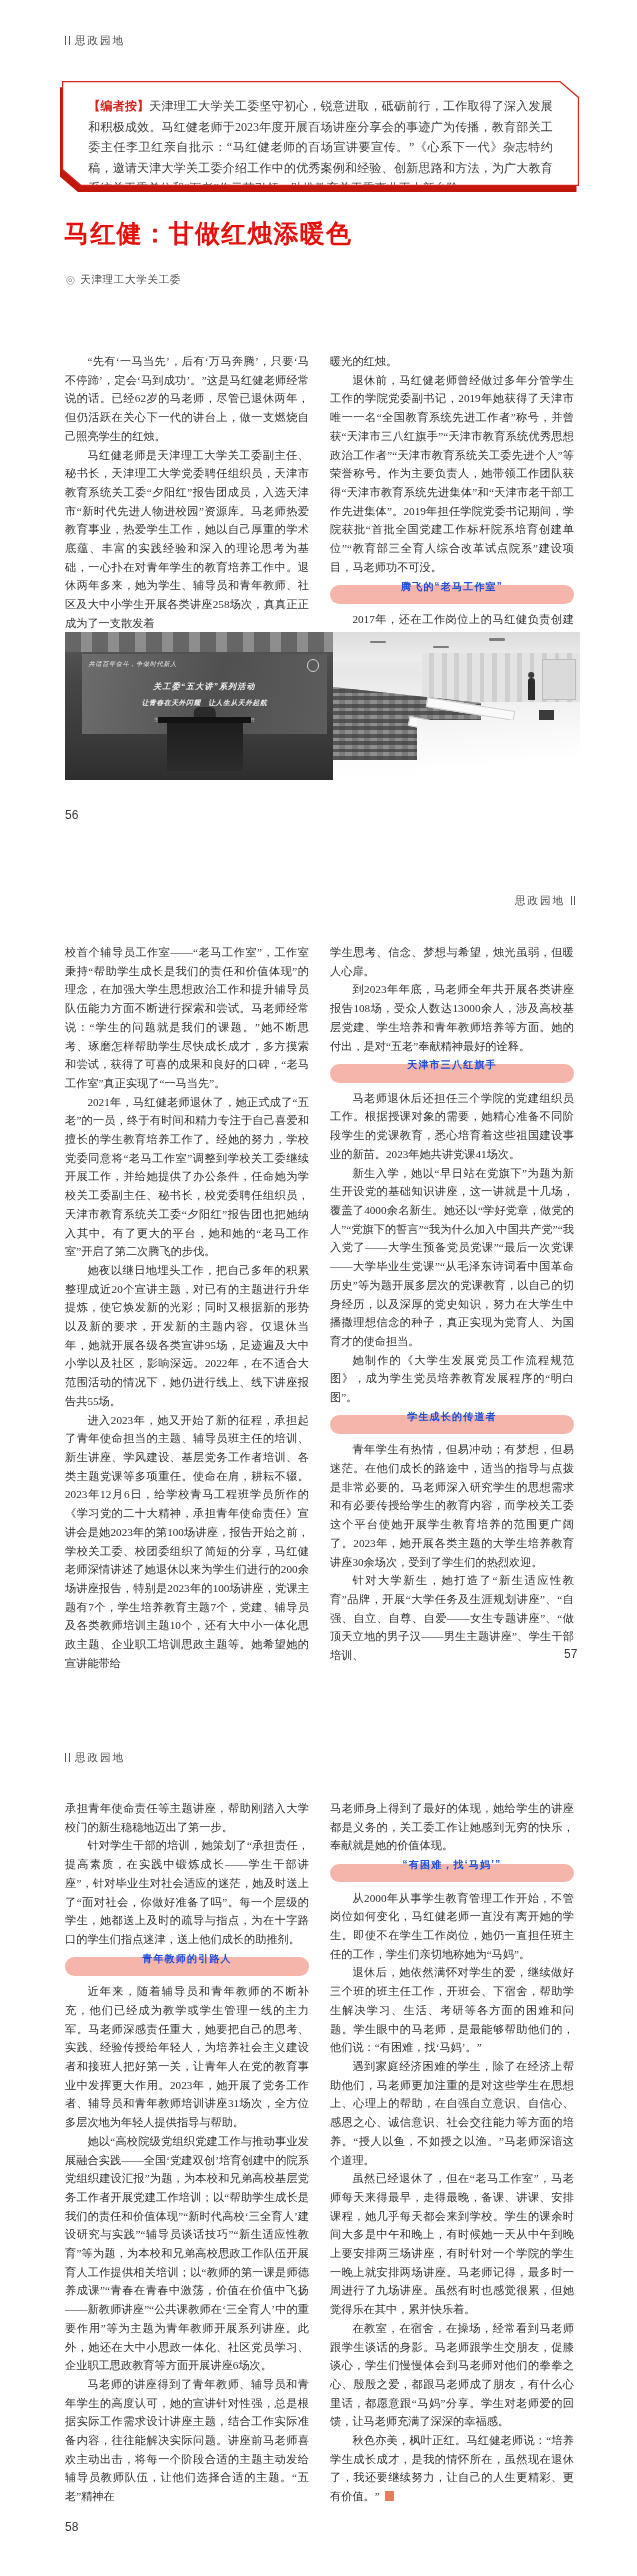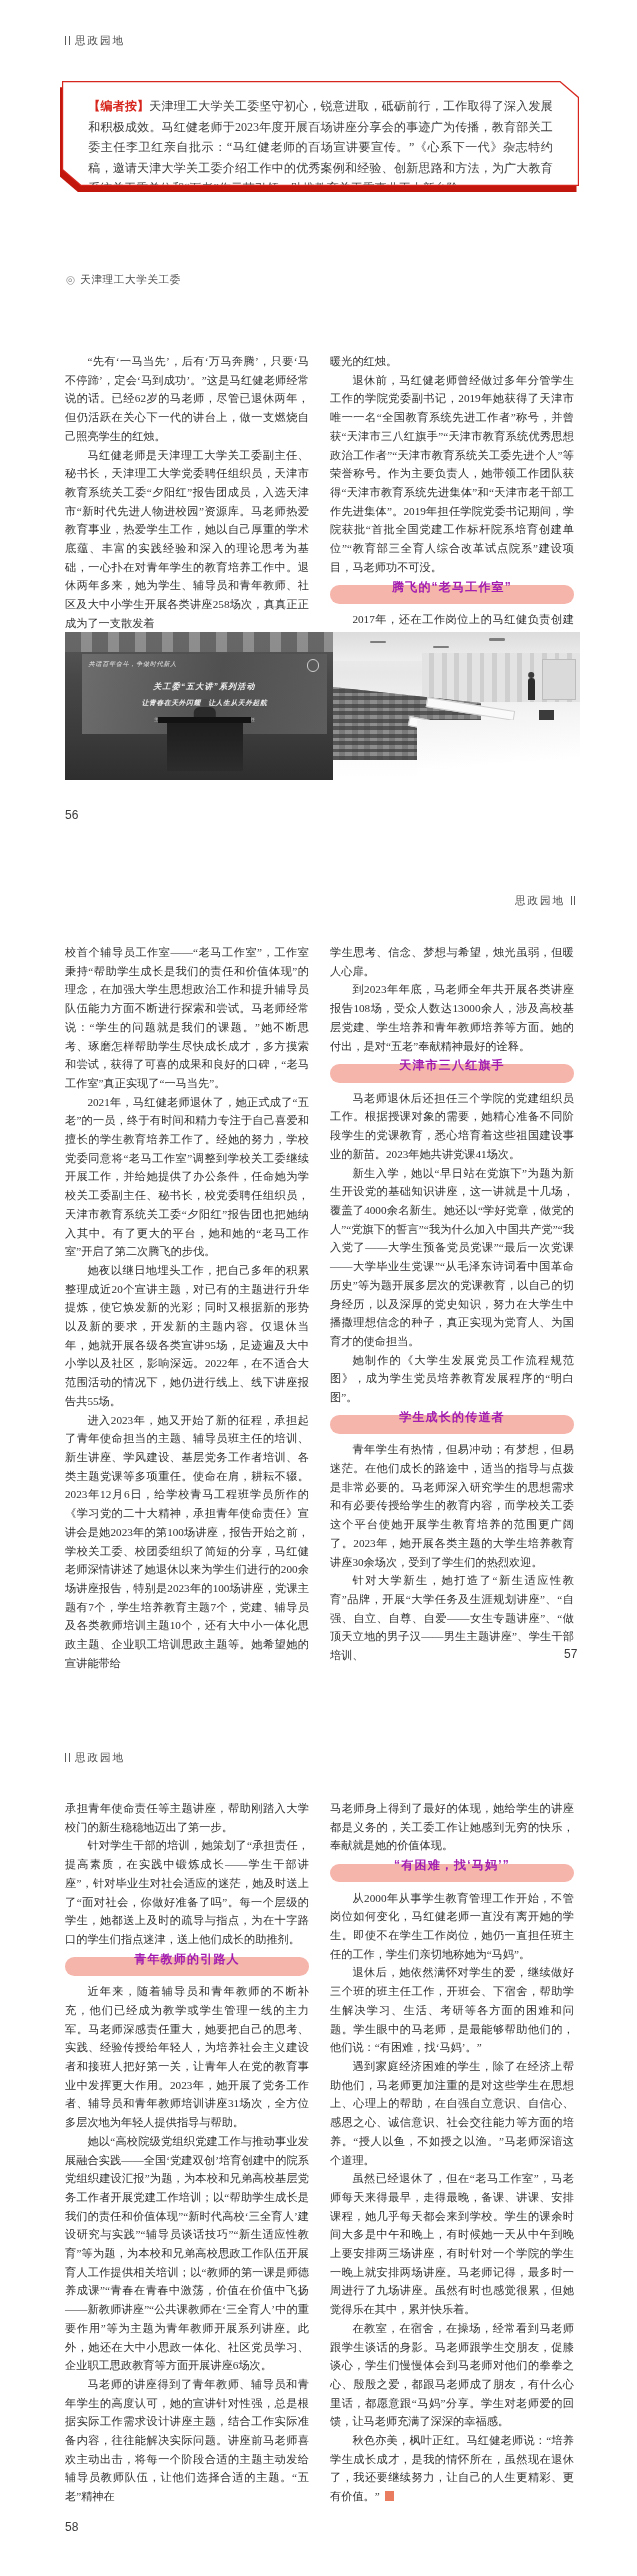--- a/index.html
+++ b/index.html
@@ -40,22 +40,22 @@
 
   
   .col{position:absolute;width:244px;font-size:11.2px;line-height:18.7px;color:#303030;
        text-align:justify;}
   .col p{margin:0;}
   p.indent{text-indent:2em;}
   p.noindent{text-indent:0;}
 
   
   .capsule{position:relative;height:18.7px;border-radius:9.3px;background:#f5b5ab;margin:8.7px 0 6.2px;}
-  .capsule span{position:absolute;left:0;right:0;top:-7.5px;text-align:center;font-size:12px;
-    font-weight:bold;color:#a21caf;letter-spacing:1.2px;
+  .capsule span{position:absolute;left:0;right:0;top:-7.5px;text-align:center;font-size:10px;
+    font-weight:bold;color:#1d4ed8;letter-spacing:1.2px;
     font-family:"Liberation Sans","DejaVu Sans",sans-serif;white-space:nowrap;}
 
   .endmark{display:inline-block;width:9.3px;height:9.3px;background:#e97b5e;margin-left:5px;
            vertical-align:-0.6px;}
 
   
   .pagenum{position:absolute;font-family:"Liberation Sans","DejaVu Sans",sans-serif;
            font-size:12px;color:#3a3a3a;}
 
   
@@ -120,20 +120,21 @@
 
     <div class="editor-box">
       <div class="eb-shadow"></div>
       <div class="eb-border">
         <div class="eb-inner">
           <p class="eb-text"><span class="eb-label">【编者按】</span><span>天津理工大学关工委坚守初心，锐意进取，砥砺前行，工作取得了深入发展和积极成效。马红健老师于2023年度开展百场讲座分享会的事迹广为传播，教育部关工委主任李卫红亲自批示：“马红健老师的百场宣讲要宣传。”《心系下一代》杂志特约稿，邀请天津大学关工委介绍工作中的优秀案例和经验、创新思路和方法，为广大教育系统关工委单位和“五老”作示范引领，助推教育关工委事业再上新台阶。</span></p>
         </div>
       </div>
     </div>
 
+    <h1 class="title">马红健：甘做红烛添暖色</h1>
     <div class="author">
       <span class="author-mark">◎</span><span>天津理工大学关工委</span>
     </div>
 
     <div class="col" style="left:65px;top:352px;">
       <p class="indent">“先有‘一马当先’，后有‘万马奔腾’，只要‘马不停蹄’，定会‘马到成功’。”这是马红健老师经常说的话。已经62岁的马老师，尽管已退休两年，但仍活跃在关心下一代的讲台上，做一支燃烧自己照亮学生的红烛。</p>
       <p class="indent">马红健老师是天津理工大学关工委副主任、秘书长，天津理工大学党委聘任组织员，天津市教育系统关工委“夕阳红”报告团成员，入选天津市“新时代先进人物进校园”资源库。马老师热爱教育事业，热爱学生工作，她以自己厚重的学术底蕴、丰富的实践经验和深入的理论思考为基础，一心扑在对青年学生的教育培养工作中。退休两年多来，她为学生、辅导员和青年教师、社区及大中小学生开展各类讲座258场次，真真正正成为了一支散发着</p>
     </div>
 
     <div class="col" style="left:330px;top:352px;">

